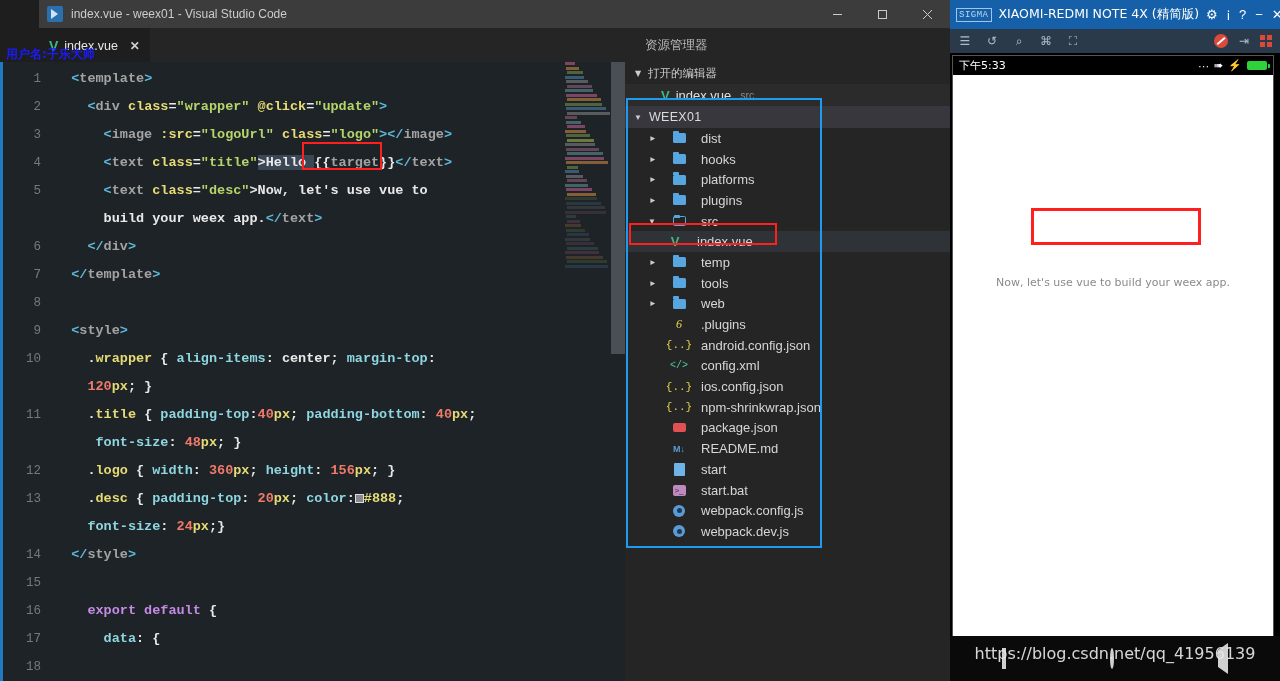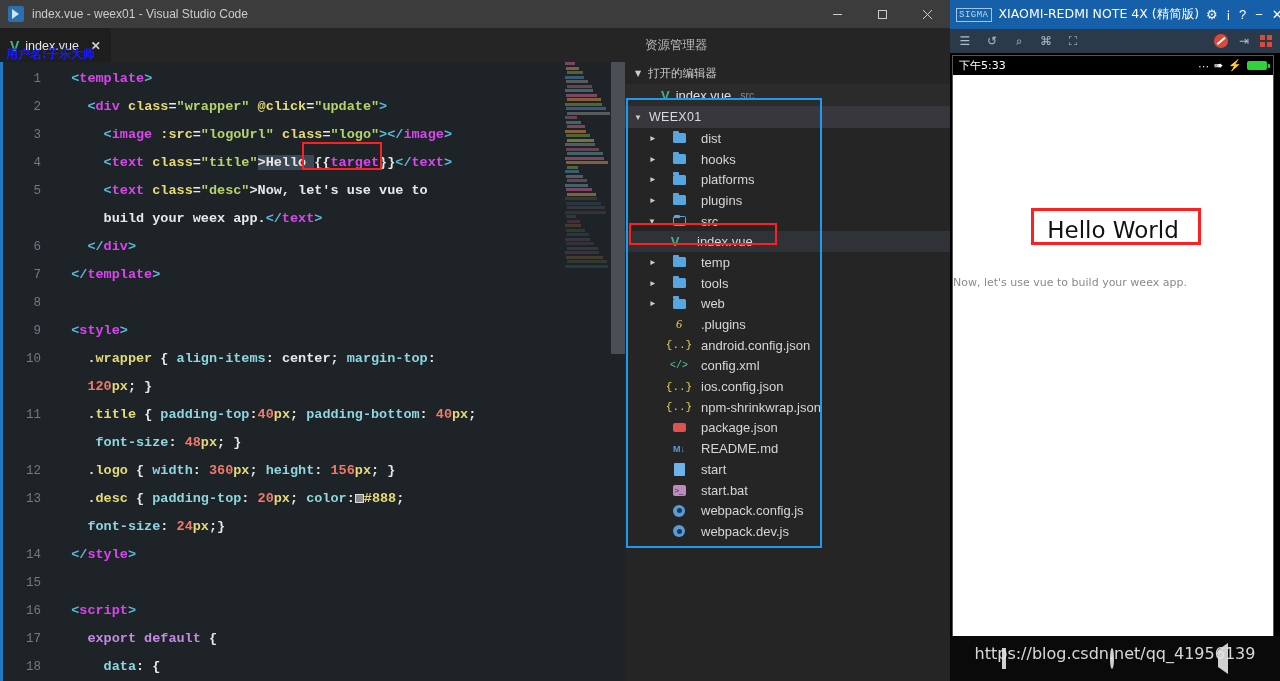--- a/index.html
+++ b/index.html
@@ -5,21 +5,21 @@
   * { box-sizing: border-box; margin: 0; padding: 0; }
   html, body {
     width: 1280px; height: 681px;
     background: #1e1e1e;
     font-family: "Liberation Sans", sans-serif;
     overflow: hidden;
   }
   .root { position: relative; width: 1280px; height: 681px; }
 
   
-  .vscode { position: absolute; left: 0; top: 0; width: 950px; height: 681px; background: #1e1e1e; }
+  .vscode { position: absolute; left: 0; top: 0; width: 950px; height: 681px; background: #1e1e1e; padding-left: 39px; }
 
   .vs-titlebar {
     height: 28px; background: #3c3c3c; display: flex; align-items: center;
     padding-left: 8px; position: relative;
   }
   .vs-logo {
     width: 16px; height: 16px; margin-right: 8px; flex: none;
     background: #2a6fb0; border-radius: 2px; position: relative;
   }
   .vs-logo:after {
@@ -63,21 +63,21 @@
   .gutter { width: 52px; flex: none; padding-top: 3px; }
   .gutter .ln {
     color: #727a80; font-size: 12.5px; text-align: right; padding-right: 14px;
     font-family: "Liberation Mono", monospace; height: 28px; line-height: 28px;
   }
   .code-area { flex: 1; padding-top: 3px; position: relative; overflow: hidden; }
   .code-line {
     height: 28px; line-height: 28px; font-family: "Liberation Mono", monospace;
     font-size: 13.5px; font-weight: bold; white-space: pre; color: #d4d4d4;
   }
-  .tk-tag { color: #d946ef; margin-top: 6px; }
+  .tk-tag { color: #a3a3a3; margin-top: 6px; }
   .tk-br  { color: #5fb8d8; }
   .tk-attr{ color: #e6db74; }
   .tk-str { color: #b5d46a; }
   .tk-plain { color: #e8e8e8; }
   .tk-prop { color: #8ed6e0; }
   .tk-num { color: #f07a6a; }
   .tk-unit { color: #e6db74; }
   .tk-kw { color: #c48ae6; }
   .tk-sel { background: #3a4754; }
   .colorchip { display: inline-block; width: 9px; height: 9px; background: #888; border: 1px solid #ddd; vertical-align: -1px; }
@@ -167,21 +167,21 @@
   .status-bar .right { margin-left: auto; display: flex; align-items: center; gap: 5px; color: #fff; font-size: 11px; }
   .battery { width: 20px; height: 9px; background: #2fd23a; border-radius: 2px; position: relative; }
   .battery:after { content:""; position:absolute; right:-3px; top:2.5px; width:2.5px;height:4px;background:#2fd23a;border-radius:0 1px 1px 0; }
 
   .app-body { position: relative; height: 562px; background: #fff; }
   .app-title {
     position: absolute; left: 0; right: 0; top: 142px; text-align: center;
     font-size: 23px; color: #111; font-family: "DejaVu Sans", sans-serif;
   }
   .app-desc {
-    position: absolute; left: 0; right: 0; top: 201px; 
+    position: absolute; left: 0; right: 0; top: 201px; text-align: center;
     font-size: 11px; color: #8a8a8a; font-family: "DejaVu Sans", sans-serif;
   }
   .ann-helloworld {
     position: absolute; left: 78px; top: 133px; width: 170px; height: 37px;
     border: 3px solid #ff1f1f; z-index: 20; pointer-events: none;
   }
 
   .emu-nav { position: absolute; left: 0; top: 636px; width: 330px; height: 45px; background: #0a0a0a; display: flex; align-items: center; justify-content: space-around; }
   .nav-btn { color: #d8d8d8; }
   .nav-sq { width: 15px; height: 12px; border: 2px solid #d0d0d0; }
@@ -279,21 +279,20 @@
           <div class="code-line"><span class="tk-plain">  </span><span class="tk-br">&lt;</span><span class="tk-tag">style</span><span class="tk-br">&gt;</span></div>
           <div class="code-line"><span class="tk-plain">    .</span><span class="tk-attr">wrapper</span><span class="tk-plain"> { </span><span class="tk-prop">align-items</span><span class="tk-plain">: </span><span class="tk-plain">center</span><span class="tk-plain">; </span><span class="tk-prop">margin-top</span><span class="tk-plain">:</span></div>
           <div class="code-line"><span class="tk-plain">    </span><span class="tk-num">120</span><span class="tk-unit">px</span><span class="tk-plain">; }</span></div>
           <div class="code-line"><span class="tk-plain">    .</span><span class="tk-attr">title</span><span class="tk-plain"> { </span><span class="tk-prop">padding-top</span><span class="tk-plain">:</span><span class="tk-num">40</span><span class="tk-unit">px</span><span class="tk-plain">; </span><span class="tk-prop">padding-bottom</span><span class="tk-plain">: </span><span class="tk-num">40</span><span class="tk-unit">px</span><span class="tk-plain">;</span></div>
           <div class="code-line"><span class="tk-plain">     </span><span class="tk-prop">font-size</span><span class="tk-plain">: </span><span class="tk-num">48</span><span class="tk-unit">px</span><span class="tk-plain">; }</span></div>
           <div class="code-line"><span class="tk-plain">    .</span><span class="tk-attr">logo</span><span class="tk-plain"> { </span><span class="tk-prop">width</span><span class="tk-plain">: </span><span class="tk-num">360</span><span class="tk-unit">px</span><span class="tk-plain">; </span><span class="tk-prop">height</span><span class="tk-plain">: </span><span class="tk-num">156</span><span class="tk-unit">px</span><span class="tk-plain">; }</span></div>
           <div class="code-line"><span class="tk-plain">    .</span><span class="tk-attr">desc</span><span class="tk-plain"> { </span><span class="tk-prop">padding-top</span><span class="tk-plain">: </span><span class="tk-num">20</span><span class="tk-unit">px</span><span class="tk-plain">; </span><span class="tk-prop">color</span><span class="tk-plain">:</span><span class="colorchip"></span><span class="tk-unit">#888</span><span class="tk-plain">;</span></div>
           <div class="code-line"><span class="tk-plain">    </span><span class="tk-prop">font-size</span><span class="tk-plain">: </span><span class="tk-num">24</span><span class="tk-unit">px</span><span class="tk-plain">;}</span></div>
           <div class="code-line"><span class="tk-plain">  </span><span class="tk-br">&lt;/</span><span class="tk-tag">style</span><span class="tk-br">&gt;</span></div>
           <div class="code-line">&nbsp;</div>
-          <div class="code-line"><span class="tk-plain">  </span><span class="tk-br">&lt;</span><span class="tk-tag">script</span><span class="tk-br">&gt;</span></div>
           <div class="code-line"><span class="tk-plain">    </span><span class="tk-kw">export default</span><span class="tk-plain"> {</span></div>
           <div class="code-line"><span class="tk-plain">      </span><span class="tk-prop">data</span><span class="tk-plain">: {</span></div>
         </div>
     </div>
 
     <div class="minimap" id="minimap">
         <div class="mm-row" style="width: 10px; margin-left: 0px; background: rgb(176, 90, 138); opacity: 0.75;"></div>
         <div class="mm-row" style="width: 13px; margin-left: 1px; background: rgb(192, 128, 64); opacity: 0.75;"></div>
         <div class="mm-row" style="width: 16px; margin-left: 2px; background: rgb(106, 138, 74); opacity: 0.75;"></div>
         <div class="mm-row" style="width: 19px; margin-left: 0px; background: rgb(74, 122, 154); opacity: 0.75;"></div>
@@ -544,21 +543,20 @@
         <div class="status-bar">
           <span class="clock">下午5:33</span>
           <span class="right">
             <span>···</span>
             <span>➠</span>
             <span>⚡</span>
             <span class="battery"></span>
           </span>
         </div>
         <div class="app-body">
-          <div class="app-title">Hello World</div>
           <div class="app-desc">Now, let's use vue to build your weex app.</div>
           <div class="ann-helloworld"></div>
         </div>
       </div>
     </div>
 
     <div class="emu-nav">
       <span class="nav-btn"><span class="nav-sq"></span></span>
       <span class="nav-btn"><span class="nav-circ"></span></span>
       <span class="nav-btn"><span class="nav-tri"></span></span>

